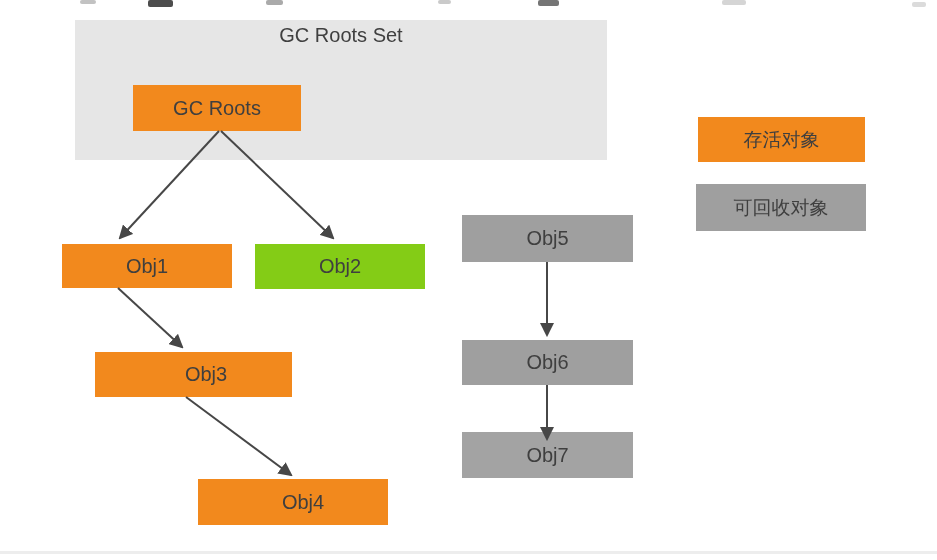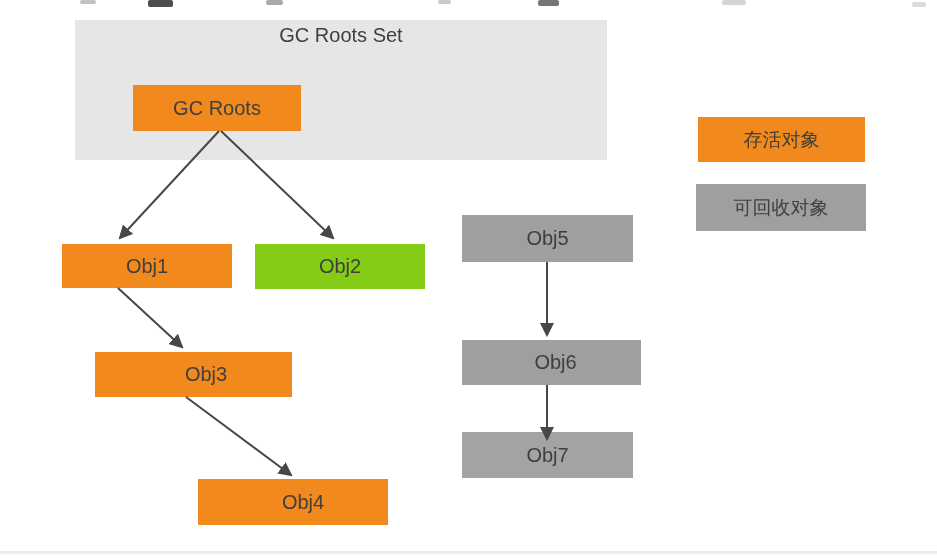--- a/index.html
+++ b/index.html
@@ -82,21 +82,21 @@
   <div class="node live" style="left: 95px; top: 352px; width: 172px; height: 45px; background: rgb(242, 137, 29); padding-left: 25px;">
     <span>Obj3</span>
   </div>
   <div class="node live" style="left: 198px; top: 479px; width: 170px; height: 46px; background: rgb(242, 137, 29); padding-left: 20px;">
     <span>Obj4</span>
   </div>
 
   <div class="node collectable" style="left: 462px; top: 215px; width: 171px; height: 47px; background: rgb(159, 159, 159);">
     <span>Obj5</span>
   </div>
-  <div class="node collectable" style="left: 462px; top: 340px; width: 171px; height: 45px; background: rgb(159, 159, 159); padding-left: 8px;">
+  <div class="node collectable" style="left: 462px; top: 340px; width: 171px; height: 45px; background: rgb(159, 159, 159);">
     <span>Obj6</span>
   </div>
   <div class="node collectable" style="left: 462px; top: 432px; width: 171px; height: 46px; background: #a3a3a3;">
     <span>Obj7</span>
   </div>
 
   <div class="legend-box node live" style="left: 698px; top: 117px; width: 167px; height: 45px; background: rgb(242, 137, 29);">
     <span>存活对象</span>
   </div>
   <div class="legend-box node collectable" style="left: 696px; top: 184px; width: 170px; height: 47px; background: rgb(159, 159, 159);">

